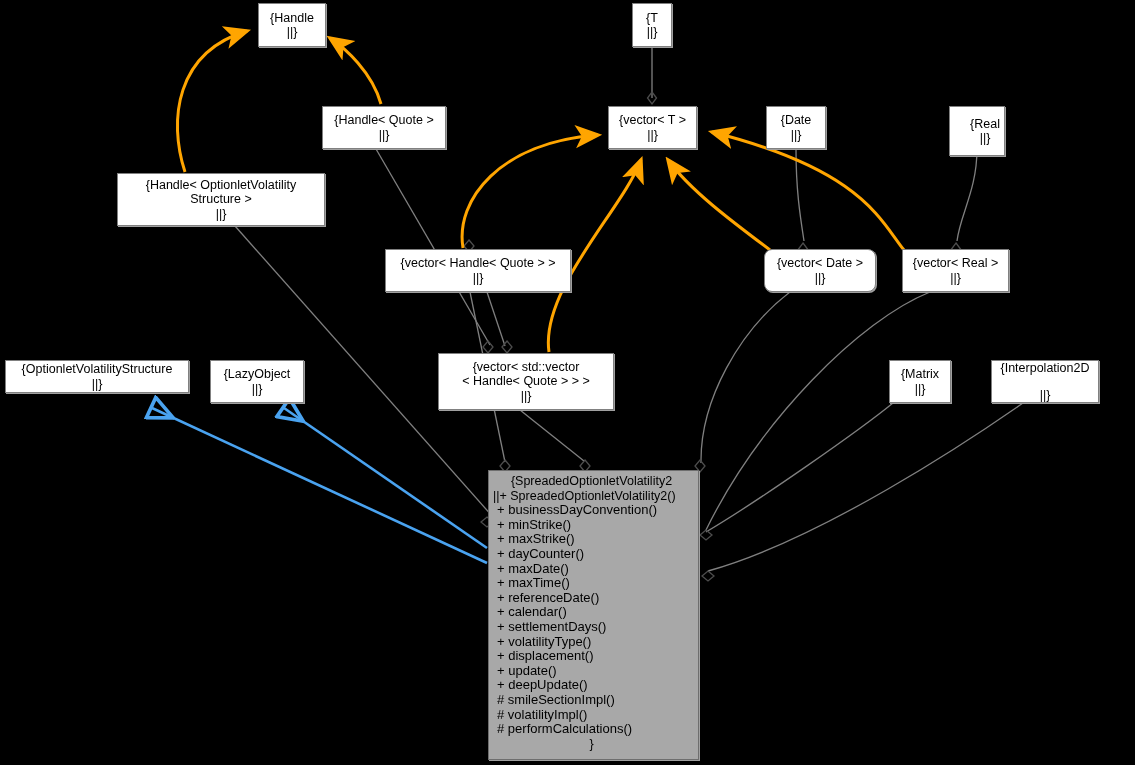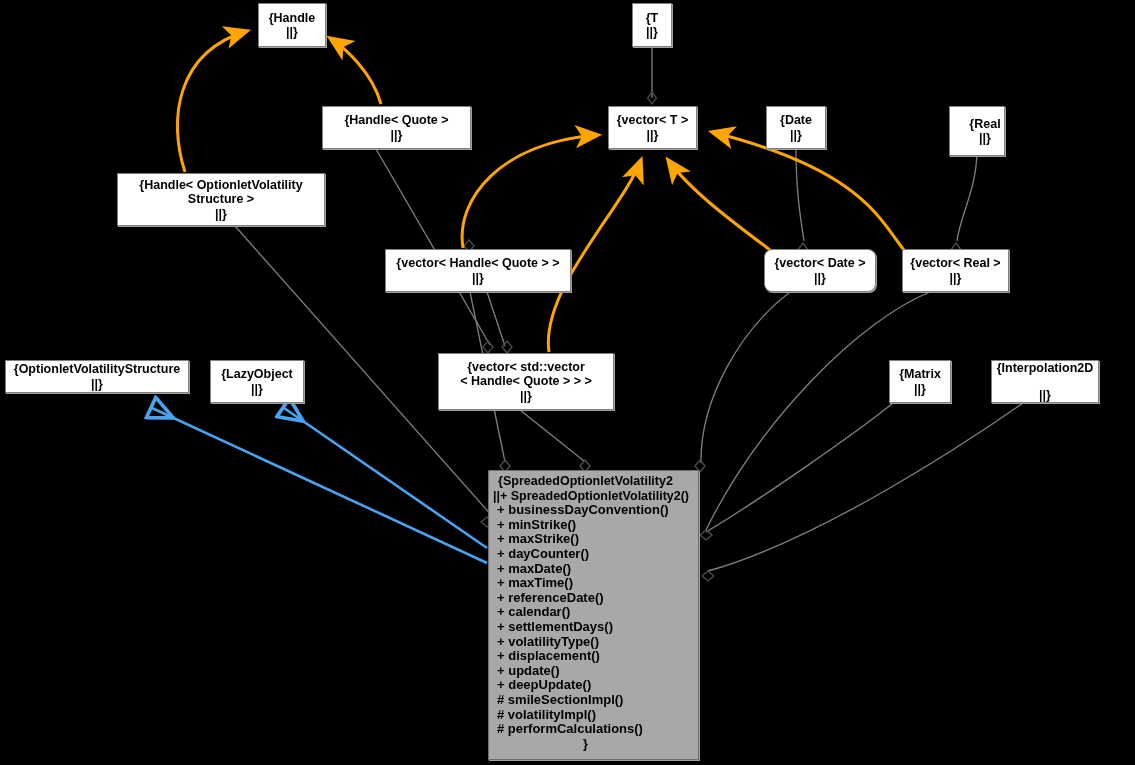--- a/index.html
+++ b/index.html
@@ -1,27 +1,27 @@
 <!DOCTYPE html>
 <html><head>
 <meta charset="utf-8">
 <style>
   html,body{margin:0;padding:0;background:#000;}
   body{width:1135px;height:765px;overflow:hidden;font-family:"Liberation Sans",sans-serif;}
-  #stage{position:relative;width:1135px;height:765px;background:#000;font-weight:bold;}
+  #stage{position:relative;width:1135px;height:765px;background:#000;}
   svg.edges{position:absolute;left:0;top:0;width:1135px;height:765px;}
   .node{position:absolute;box-sizing:border-box;background:#ffffff;border:1px solid #808080;
         box-shadow:1px 1px 0 0 #a0a0a0;display:flex;flex-direction:column;
         align-items:center;justify-content:center;color:#000;font-size:12.5px;line-height:14.5px;
         text-align:center;letter-spacing:0px;}
   .node .ln{white-space:pre;}
   .node.main{background:#a8a8a8;border:1px solid #6e6e6e;align-items:flex-start;justify-content:flex-start;
-        padding:3px 16px 0 0;}
+        padding:3px 4px 0 0;}
   .main .title{width:100%;text-align:center;font-size:12.5px;line-height:14.6px;}
-  .main .ctor{width:100%;text-align:right;padding-left:4px;font-size:12.5px;line-height:14.6px;white-space:pre;}
+  .main .ctor{width:100%;text-align:left;padding-left:4px;font-size:12.5px;line-height:14.6px;white-space:pre;}
   .main .m{width:100%;text-align:left;padding-left:8px;font-size:13px;line-height:14.6px;white-space:pre;}
   .main .close{width:100%;text-align:center;font-size:12.5px;line-height:14.6px;}
 </style>
 </head>
 <body>
 
 <div id="stage">
 
   <svg class="edges" viewBox="0 0 1135 765">
     <defs>
@@ -93,21 +93,21 @@
   <div class="node" style="left:258px;top:3px;width:68px;height:44px;">
     <div class="ln">{Handle</div>
     <div class="ln">||}</div>
   </div>
 
   <div class="node" style="left:632px;top:3px;width:40px;height:44px;">
     <div class="ln">{T</div>
     <div class="ln">||}</div>
   </div>
 
-  <div class="node" style="left:322px;top:106px;width:149px;height:43px;">
+  <div class="node" style="left:322px;top:106px;width:124px;height:43px;">
     <div class="ln">{Handle&lt; Quote &gt;</div>
     <div class="ln">||}</div>
   </div>
 
   <div class="node" style="left:608px;top:106px;width:89px;height:43px;">
     <div class="ln">{vector&lt; T &gt;</div>
     <div class="ln">||}</div>
   </div>
 
   <div class="node" style="left:766px;top:106px;width:60px;height:43px;">

